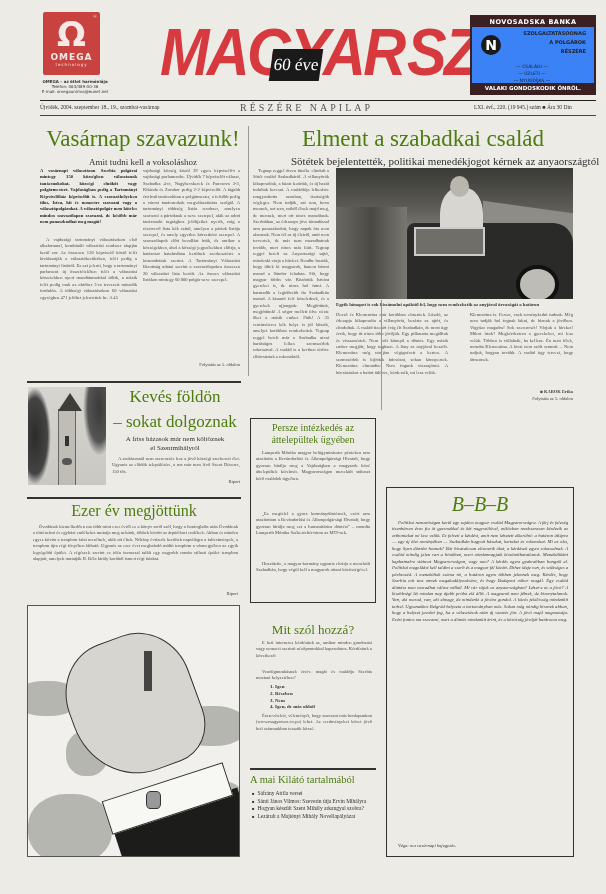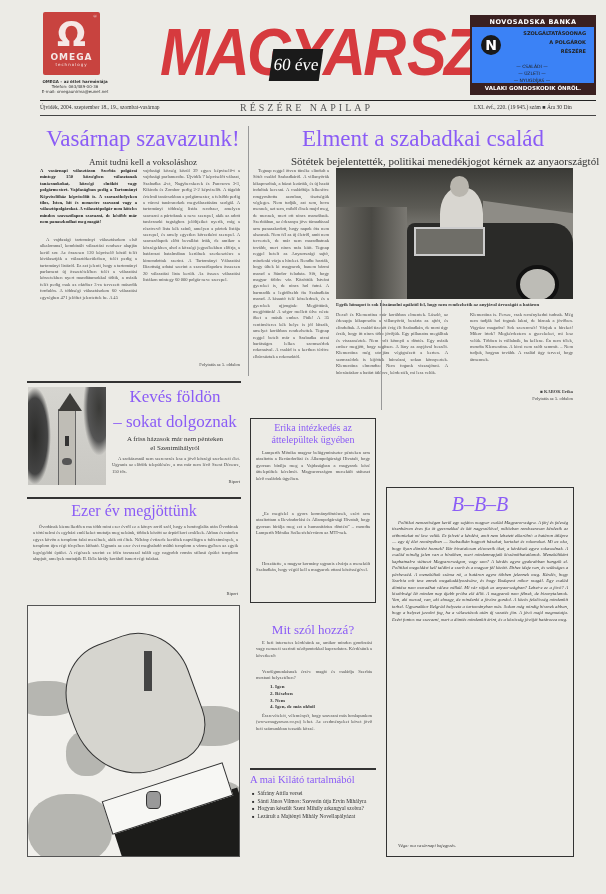--- a/index.html
+++ b/index.html
@@ -54,21 +54,21 @@
   .bank-list { position: absolute; left: 30px; top: 46px; width: 60px; font-size: 4.5px; line-height: 7px; text-align: center; color: #222; }
   .bank-bottom { position: absolute; bottom: 0; left: 0; right: 0; background: #3a2020; color: #fff; font-size: 5.5px; font-weight: bold; text-align: center; height: 10px; line-height: 10px; }
 
   .mast-rule { left: 40px; top: 100px; width: 556px; height: 1px; background: #222; }
   .mast-rule2 { left: 40px; top: 115px; width: 556px; height: 1px; background: #444; }
   .dateline { left: 40px; top: 104px; font-size: 5.5px; color: #333; }
   .subtitle { left: 240px; top: 102px; font-size: 10px; letter-spacing: 3px; color: #555; }
   .issue { left: 474px; top: 104px; font-size: 5.5px; color: #333; }
 
   
-  .headline { font-family: "Liberation Serif", serif; color: #8b5cf6; text-align: center; white-space: nowrap; }
+  .headline { font-family: "Liberation Serif", serif; color: #4d7c0f; text-align: center; white-space: nowrap; }
   .deck { font-family: "Liberation Serif", serif; color: #333; text-align: center; white-space: nowrap; }
   .body-text {
     font-family: "Liberation Serif", serif; font-size: 4.6px; line-height: 6.4px;
     color: #4a4a4a; text-align: justify; overflow: hidden;
   }
   .body-text.bold { color: #222; font-weight: bold; }
   .byline { font-size: 4.5px; color: #444; text-align: right; }
   .rule { background: #333; height: 2px; }
   .vrule { background: #999; width: 1px; }
 
@@ -191,21 +191,21 @@
 <div class="abs church" style="left:28px; top:387px; width:78px; height:98px;">
   <div class="tree-l"></div>
   <div class="tree-r"></div>
   <div class="tower"></div>
   <div class="spire"></div>
   <div class="win"></div>
   <div class="clock"></div>
 </div>
 <div class="abs headline" style="left:108px; top:387px; width:134px; font-size:17px; line-height:19px;">Kevés földön</div>
 <div class="abs headline" style="left:108px; top:412px; width:134px; font-size:17px; line-height:19px;">– sokat dolgoznak</div>
-<div class="abs deck" style="left:108px; top:435px; width:134px; font-size:7px;">A friss házasok már nem pénteken</div>
+<div class="abs deck" style="left:108px; top:435px; width:134px; font-size:7px;">A friss házasok már nem költöznek</div>
 <div class="abs deck" style="left:108px; top:444px; width:134px; font-size:7px;">el Szentmihályról</div>
 <div class="abs body-text" style="left:112px; top:456px; width:128px; height:20px; text-indent:6px;">A szokásosnál nem szerencsés lesz a jövő községi szerkezeti élet. Ugyanis az elődök településére, a ma már nem lévő Szent Dénesre, 150 fős.</div>
 <div class="abs byline" style="left:112px; top:479px; width:128px;">Riport</div>
 
 <div class="abs rule" style="left:27px; top:497px; width:214px;"></div>
 <div class="abs headline" style="left:27px; top:502px; width:214px; font-size:16px; line-height:18px;">Ezer év megjöttünk</div>
 <div class="abs body-text" style="left:33px; top:524px; width:205px; height:64px; text-indent:6px;">Óvodának kiemelkedően ma több mint ezer évről ez a könyv arról szól, hogy a honfoglalás után Óvodának a történelmi és egyházi emlékeket mutatja meg nekünk, többek között az árpád kori emlékek. Abban és minden egyes kövön a templom falai mesélnek, akik ott éltek. Néhány évtizede kerültek napvilágra a falfestmények, a templom újra régi fényében látható. Ugyanis az ezer évet meghaladó múltú templom a vármegyében az egyik legrégebbi épület. A régészek szerint ez idén tavasszal talált egy nagyobb román stílusú épület templom alapjait, amelyek mutatják II. Béla király korából ismert régi falakat.</div>
 <div class="abs byline" style="left:33px; top:591px; width:205px;">Riport</div>
 
 <div class="abs cartoon" style="left:27px; top:605px; width:213px; height:252px;">
@@ -215,21 +215,21 @@
   <div class="blob" style="left:0%; top:75%; width:40%; height:28%;"></div>
   <div class="blob" style="left:78%; top:70%; width:26%; height:20%;"></div>
   <div class="hand"></div>
   <div class="tiny"></div>
   <div class="sleeve"></div>
   <div class="cuff"></div>
   <div class="crest"></div>
 </div>
 
 <div class="abs boxed" style="left:250px; top:418px; width:126px; height:185px;"></div>
-<div class="abs headline" style="left:252px; top:422px; width:122px; font-size:10px; line-height:12px;">Erika intézkedés az</div>
+<div class="abs headline" style="left:252px; top:422px; width:122px; font-size:10px; line-height:12px;">Persze intézkedés az</div>
 <div class="abs headline" style="left:252px; top:434px; width:122px; font-size:10px; line-height:12px;">áttelepültek ügyében</div>
 <div class="abs body-text" style="left:256px; top:450px; width:114px; height:58px; text-indent:6px;">Lamperth Mónika magyar belügyminiszter pénteken arra utasította a Bevándorlási és Állampolgársági Hivatalt, hogy gyorsan bírálja meg a Vajdaságban a magyarok közé áttelepültek kérelmét. Magyarországon menekült státuszt kérő családok ügyében.</div>
 <div class="abs body-text" style="left:256px; top:511px; width:114px; height:46px; text-indent:6px;">„Ez megfelel a gyors kormánydöntésnek, ezért arra utasítottam a Bevándorlási és Állampolgársági Hivatalt, hogy gyorsan bírálja meg ezt a humanitárius döntést" – mondta Lamperth Mónika Székesfehérváron az MTI-nek.</div>
 <div class="abs body-text" style="left:256px; top:561px; width:114px; height:38px; text-indent:6px;">Hozzátette, a magyar kormány ugyanis elvárja a menekült Szabadkán, hogy végül kell a magyarok ottani közösségével.</div>
 
 <div class="abs headline" style="left:250px; top:622px; width:126px; font-size:13px; line-height:15px;">Mit szól hozzá?</div>
 <div class="abs body-text" style="left:256px; top:640px; width:116px; height:26px; text-indent:6px;">E heti internetes kérdésünk az, amikor minden gondozási vagy nemzeti szerinti nézőpontokkal kapcsolatos. Kérdésünk a következő:</div>
 <div class="abs body-text" style="left:256px; top:669px; width:116px; height:14px; text-indent:6px;">Vendégmunkásnak érzi-e magát és családja Szerbia mostani helyzetében?</div>
 <div class="abs poll-opts" style="left:256px; top:684px; width:116px;">
   <div>1. Igen</div>

